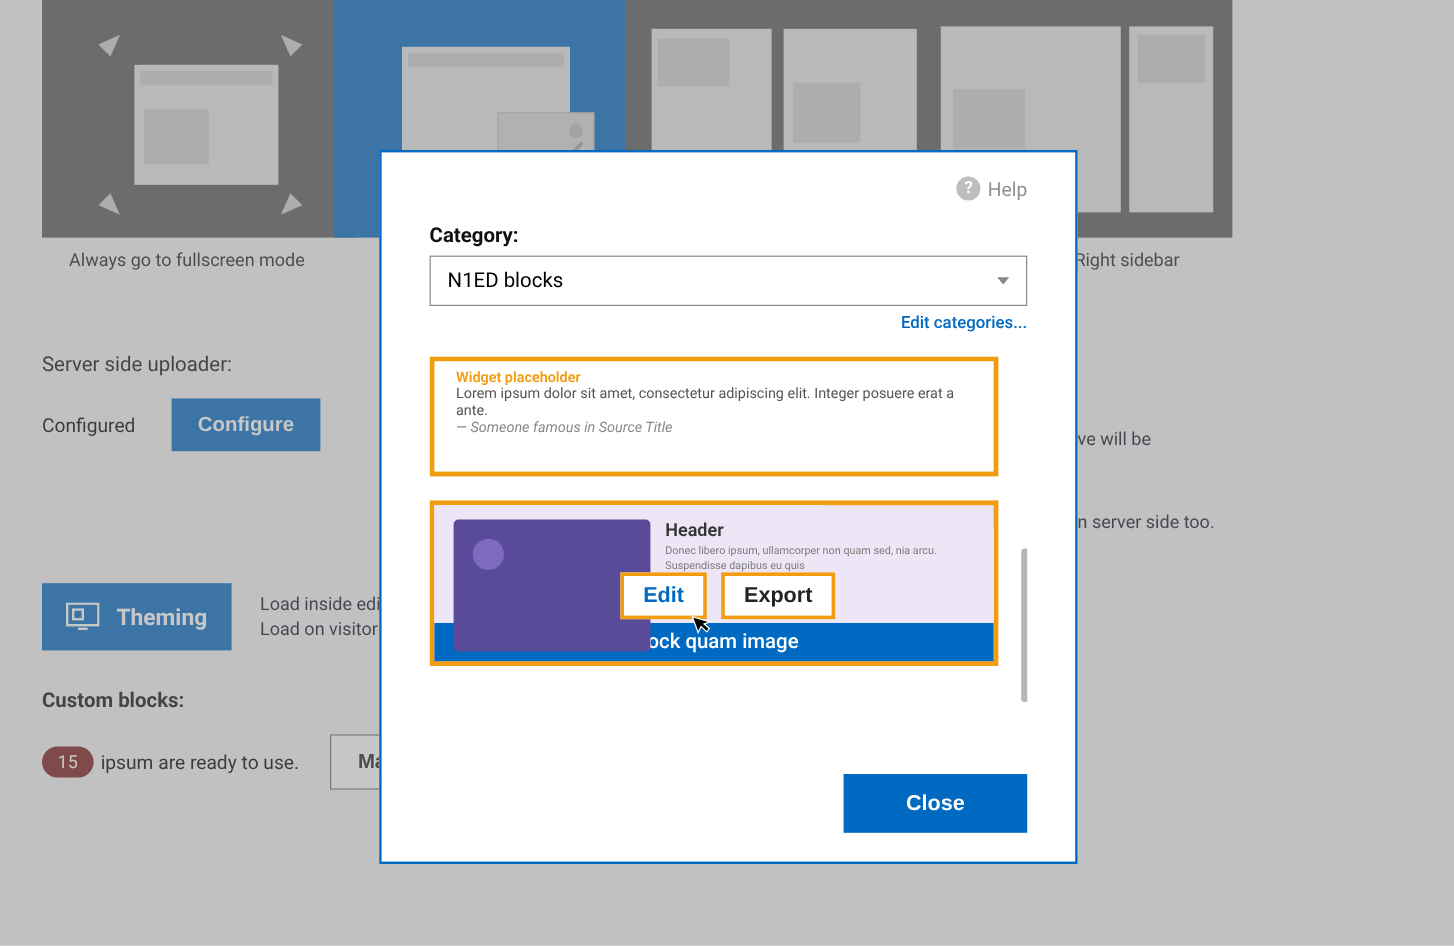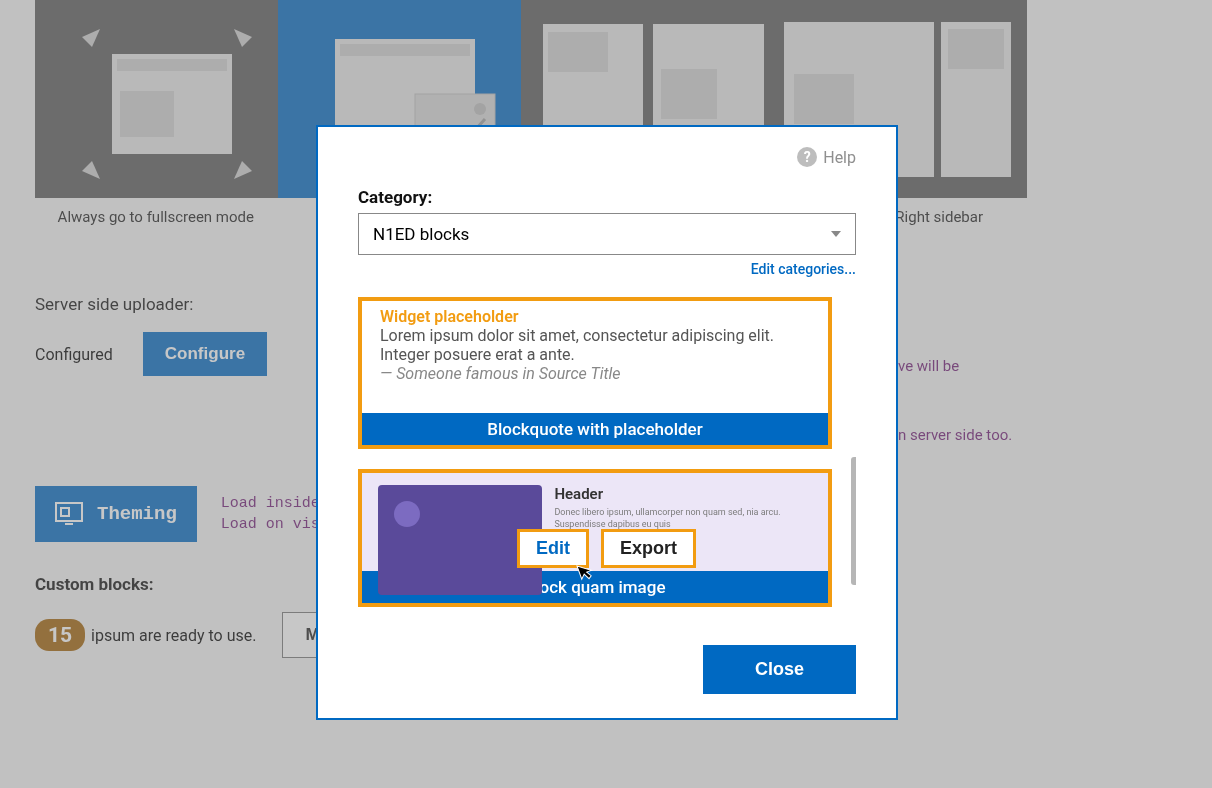--- a/index.html
+++ b/index.html
@@ -68,43 +68,42 @@
     font-size: 17px;
     font-weight: 600;
     cursor: pointer;
   }
   .theming-block {
     margin-top: 70px;
     padding: 20px 35px;
     display: flex;
     align-items: center;
     gap: 24px;
-    font-family: Liberation Mono, monospace;
   }
   .theming-btn {
     background: #0069c2;
     color: #fff;
     padding: 16px 20px;
     display: flex;
     align-items: center;
     gap: 14px;
     font-size: 19px;
     font-weight: 700;
   }
   .custom-blocks {
     padding: 12px 35px;
   }
   .custom-blocks-title { font-weight: 700; font-size: 17px; color: #111; margin-bottom: 18px;}
   .badge {
-    background: #a16207;
+    background: #7f1d1d;
     color: #fff;
     border-radius: 14px;
     padding: 4px 13px;
-    font-size: 21px;
-    font-weight: 700;
+    font-size: 15px;
+    font-weight: 400;
     display: inline-block;
   }
   .ready-row { display: flex; align-items: center; gap: 6px; font-size: 16px;}
   .overlay {
     position: absolute;
     inset: 0;
     background: rgba(130,130,130,0.45);
   }
   .dialog {
     position: absolute;
@@ -173,21 +172,21 @@
   .block-title-bar {
     background: #0069c2;
     color: #fff;
     font-size: 17px;
     font-weight: 500;
     text-align: center;
     padding: 6px 0;
   }
   .quote-body {
     padding: 6px 18px 30px 18px;
-    font-size: 16px;
+    font-size: 12px;
     color: #555;
   }
   .quote-body .wp { color: #f29c11; font-weight: 600; }
   .quote-body .src { color: #888; font-style: italic; }
   .drag-badge {
     position: absolute;
     top: -3px; right: -3px;
     background: #f29c11;
     color: #fff;
     font-size: 13px;
@@ -250,21 +249,21 @@
     height: 128px;
     background: #b6b6b6;
     border-radius: 3px;
   }
   .dialog-footer {
     display: flex;
     justify-content: flex-end;
     margin-top: 20px;
   }
   .dialog-footer .btn-primary { padding: 14px 52px; font-size: 18px;}
-  .side-text { font-size: 15px; color: #701a75; line-height: 1.4; }
+  .side-text { font-size: 15px; color: #0f172a; line-height: 1.4; }
   .para-right { position: absolute; }
 </style>
 </head>
 <body>
 
 <div class="background">
   <div class="top-cards">
     <div class="card">
       <div class="card-thumb">
         <svg width="210" height="160">
@@ -379,21 +378,20 @@
   <div class="block-list">
 
     <div class="block-card">
       <div class="quote-body">
         <div class="wp">Widget placeholder</div>
         <div>Lorem ipsum dolor sit amet, consectetur adipiscing elit. Integer posuere erat a ante.</div>
         <div class="src">
           <span>— Someone famous in </span><span>Source Title</span>
         </div>
       </div>
-      <div class="block-title-bar">Blockquote with placeholder</div>
     </div>
 
     <div class="block-card">
       <div class="drag-badge">Drag'n'drop to reorder</div>
       <div class="img-body">
         <div class="purple-graphic"></div>
         <div class="header-text">
           <h4>Header</h4>
           <p>Donec libero ipsum, ullamcorper non quam sed, nia arcu. Suspendisse dapibus eu quis</p>
           <p style="color:#5a4a9a;">ad more</p>

